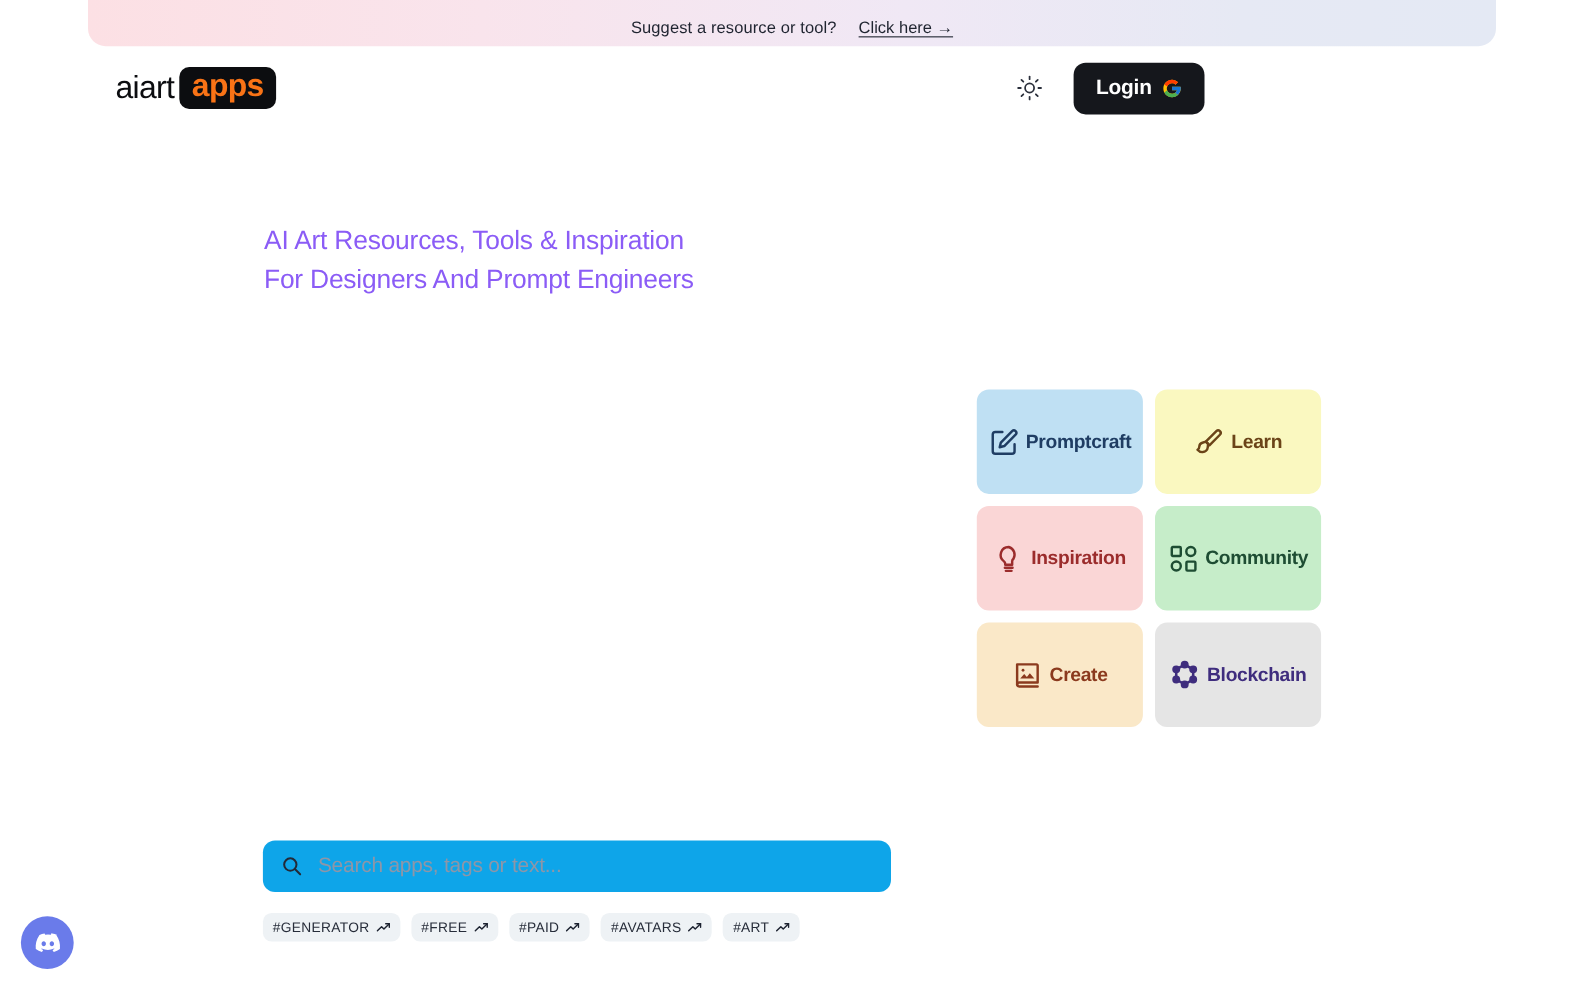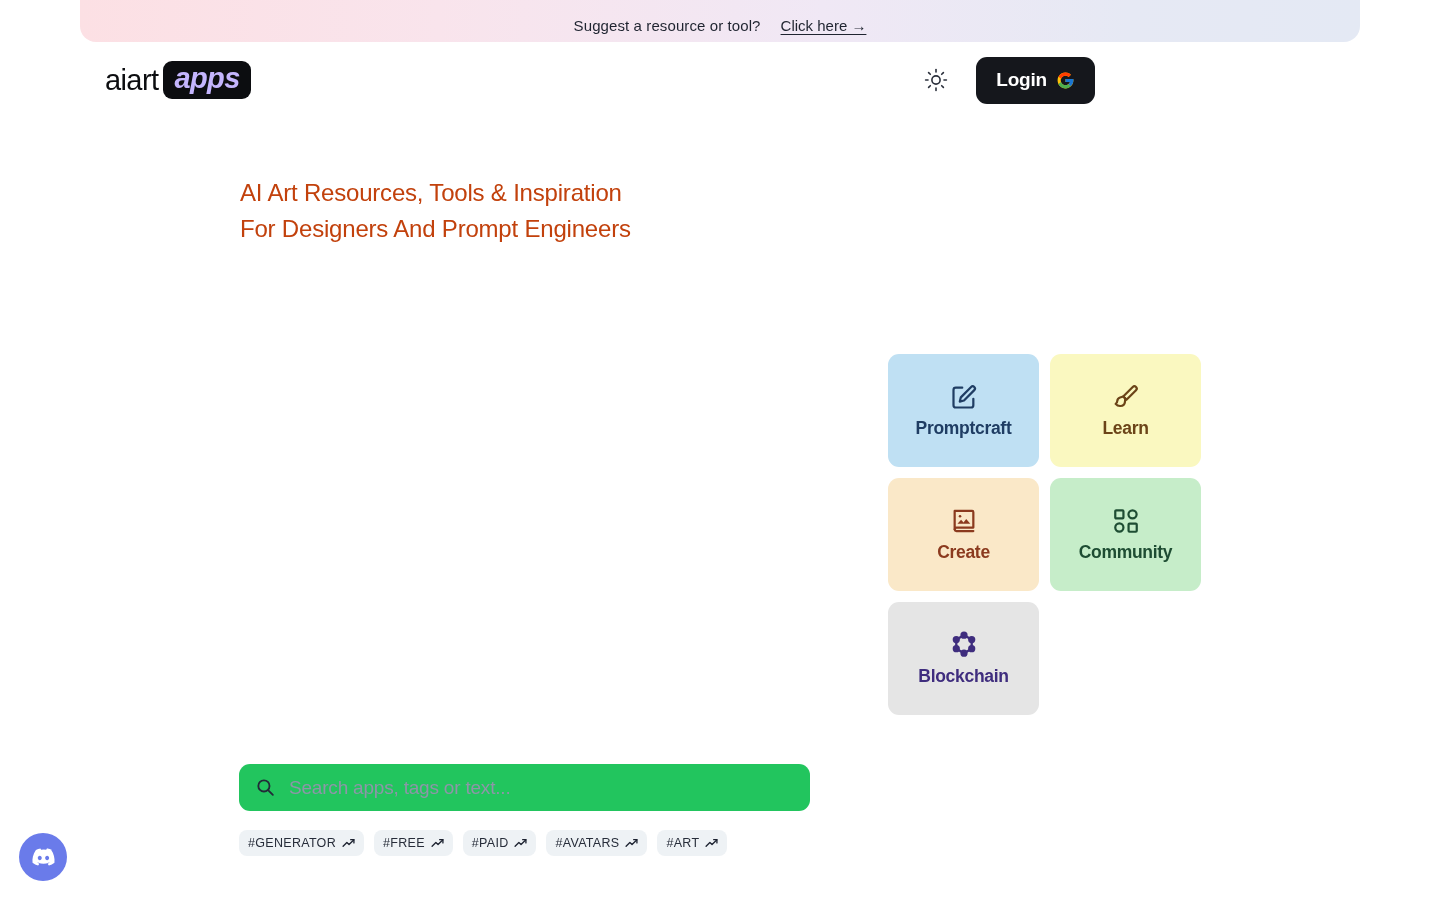--- a/index.html
+++ b/index.html
@@ -67,28 +67,27 @@
   .logo-word {
     font-size: 29px;
     font-weight: 500;
     color: #0c0d10;
     letter-spacing: -0.6px;
     line-height: 1;
     padding-right: 5px;
   }
   .logo-badge {
     background: #0c0d10;
-    color: #c4b5fd;
+    color: #f97316;
     font-size: 29px;
     font-weight: 700;
     letter-spacing: -0.6px;
     border-radius: 9px;
     padding: 3px 11px 6px 11px;
     line-height: 1;
-    font-style: italic;
   }
   .header-right {
     margin-left: auto;
     display: flex;
     align-items: center;
     gap: 27px;
   }
   .theme-toggle {
     width: 26px;
     height: 26px;
@@ -132,34 +131,35 @@
   }
   .hero-accent {
     display: block;
     background: linear-gradient(92deg, #f0496b 0%, #ef4f70 12%, #c863b4 42%, #9a6bd6 60%, #6f7ed6 78%, #4a80cf 100%);
     -webkit-background-clip: text;
     background-clip: text;
     -webkit-text-fill-color: transparent;
     color: transparent;
   }
   .hero-sub {
+    margin-top: 26px;
     font-size: 24px;
     line-height: 1.5;
-    color: #c2410c;
+    color: #8b5cf6;
     letter-spacing: -0.2px;
   }
 
   
   .search-wrap {
     position: absolute;
     left: 239px;
     top: 764px;
     width: 571px;
     height: 47px;
-    background: #22c55e;
+    background: #0ea5e9;
     border-radius: 11px;
     display: flex;
     align-items: center;
     padding: 0 16px;
     cursor: text;
   }
   .search-icon { flex: none; color: #232a38; display: flex; margin-right: 13px; }
   .search-input {
     flex: 1;
     border: none;
@@ -201,24 +201,24 @@
   .cards {
     position: absolute;
     left: 888px;
     top: 354px;
     width: 313px;
     display: grid;
     grid-template-columns: 151px 151px;
     grid-gap: 11px;
   }
   .card {
-    height: 113px;
+    height: 95px;
     border-radius: 11px;
     display: flex;
-    flex-direction: column;
+    flex-direction: row;
     align-items: center;
     justify-content: center;
     gap: 6px;
     cursor: pointer;
   }
   .card-icon { display: flex; align-items: center; justify-content: center; height: 30px; }
   .card-label { font-size: 17.5px; font-weight: 700; letter-spacing: -0.3px; }
 
   
   .discord-fab {
@@ -358,43 +358,53 @@
     <div class="card" id="card-1" style="background: rgb(250, 248, 192); color: rgb(107, 68, 24);">
       <span class="card-icon">
         <svg width="28" height="28" viewBox="0 0 24 24" fill="none" stroke="currentColor" stroke-width="1.9" stroke-linecap="round" stroke-linejoin="round">
           <path d="M20.6 3.4a2 2 0 0 0-2.8 0L9.6 11.6l2.8 2.8 8.2-8.2a2 2 0 0 0 0-2.8z"></path>
           <path d="M9.6 11.6 6.9 12.4a3.4 3.4 0 0 0-2.4 3.1c0 1-.5 1.9-1.4 2.4 1 1.2 2.6 1.9 4.1 1.8a4 4 0 0 0 3.9-3.6l.3-2.9z"></path>
         </svg>
       </span>
       <span class="card-label">Learn</span>
     </div>
 
+    <div class="card" id="card-2" style="background: rgb(250, 214, 214); color: rgb(155, 44, 44);">
+      <span class="card-icon">
+        <svg width="28" height="28" viewBox="0 0 24 24" fill="none" stroke="currentColor" stroke-width="1.9" stroke-linecap="round" stroke-linejoin="round">
+          <path d="M12 2.8a6.2 6.2 0 0 0-3.7 11.2c.6.5 1 1.2 1 2v.6h5.4V14c0-.8.4-1.5 1-2A6.2 6.2 0 0 0 12 2.8z"></path>
+          <line x1="9" y1="19" x2="15" y2="19"></line>
+          <line x1="9.8" y1="21.4" x2="14.2" y2="21.4"></line>
+        </svg>
+      </span>
+      <span class="card-label">Inspiration</span>
+    </div>
+
+    <div class="card" id="card-4" style="background: rgb(198, 237, 201); color: rgb(30, 77, 51);">
+      <span class="card-icon">
+        <svg width="28" height="28" viewBox="0 0 24 24" fill="none" stroke="currentColor" stroke-width="1.9" stroke-linejoin="round">
+          <rect x="2.8" y="2.8" width="7" height="7" rx="0.8"></rect>
+          <circle cx="17.6" cy="6.3" r="3.5"></circle>
+          <circle cx="6.3" cy="17.6" r="3.5"></circle>
+          <rect x="14.2" y="14.2" width="7" height="7" rx="0.8"></rect>
+        </svg>
+      </span>
+      <span class="card-label">Community</span>
+    </div>
 
     <div class="card" id="card-3" style="background: rgb(250, 232, 200); color: rgb(139, 58, 30);">
       <span class="card-icon">
         <svg width="28" height="28" viewBox="0 0 24 24" fill="none" stroke="currentColor" stroke-width="1.9" stroke-linecap="round" stroke-linejoin="round">
           <path d="M4 3.4h15a1 1 0 0 1 1 1v13.2H5.6A1.6 1.6 0 0 0 4 19.2z"></path>
           <path d="M4 19.2a1.6 1.6 0 0 0 1.6 1.4H20"></path>
           <circle cx="8.6" cy="8" r="1.1" fill="currentColor" stroke="none"></circle>
           <path d="M6.4 14.4l3.1-3.4 2.1 2.2 2.3-2.9 3.5 4.1z" fill="currentColor" stroke="none"></path>
         </svg>
       </span>
       <span class="card-label">Create</span>
-    </div>
-
-    <div class="card" id="card-4" style="background: rgb(198, 237, 201); color: rgb(30, 77, 51);">
-      <span class="card-icon">
-        <svg width="28" height="28" viewBox="0 0 24 24" fill="none" stroke="currentColor" stroke-width="1.9" stroke-linejoin="round">
-          <rect x="2.8" y="2.8" width="7" height="7" rx="0.8"></rect>
-          <circle cx="17.6" cy="6.3" r="3.5"></circle>
-          <circle cx="6.3" cy="17.6" r="3.5"></circle>
-          <rect x="14.2" y="14.2" width="7" height="7" rx="0.8"></rect>
-        </svg>
-      </span>
-      <span class="card-label">Community</span>
     </div>
 
     <div class="card" id="card-5" style="background: #e5e5e5; color: rgb(63, 45, 126);">
       <span class="card-icon">
         <svg width="28" height="28" viewBox="0 0 24 24" fill="none" stroke="currentColor" stroke-width="2" stroke-linecap="round" stroke-linejoin="round">
           <polygon points="12,3.6 18.6,7.3 18.6,15.2 12,19 5.4,15.2 5.4,7.3"></polygon>
           <circle cx="12" cy="3.6" r="2.1" fill="currentColor"></circle>
           <circle cx="18.6" cy="7.3" r="2.1" fill="currentColor"></circle>
           <circle cx="18.6" cy="15.2" r="2.1" fill="currentColor"></circle>
           <circle cx="12" cy="19" r="2.1" fill="currentColor"></circle>

